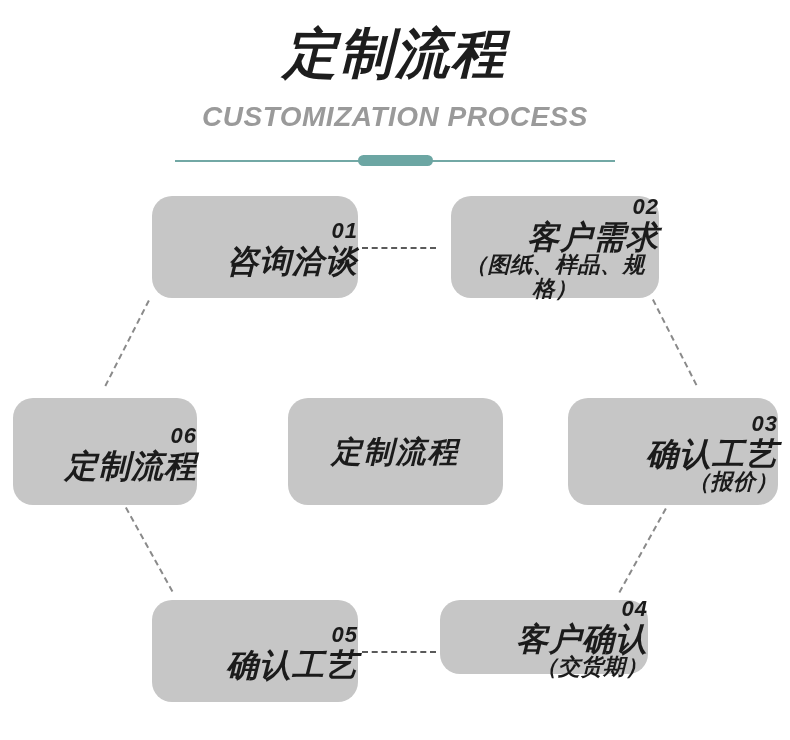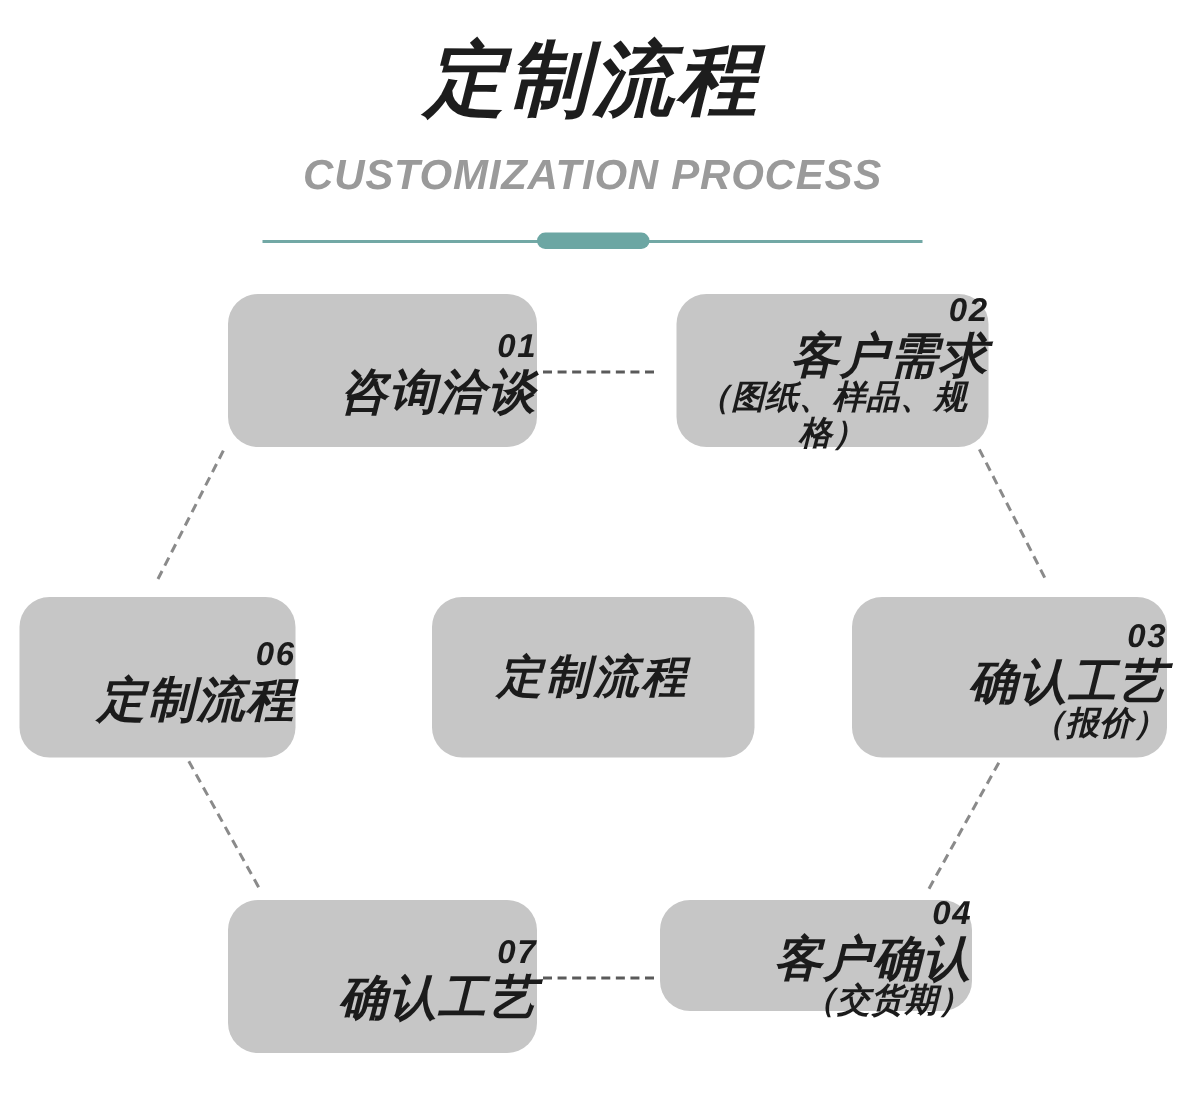--- a/index.html
+++ b/index.html
@@ -205,21 +205,21 @@
     <div class="sub">（报价）</div>
   </div>
 
   <div class="node" id="node-04">
     <div class="num">04</div>
     <div class="name">客户确认</div>
     <div class="sub">（交货期）</div>
   </div>
 
   <div class="node" id="node-05">
-    <div class="num">07</div>
+    <div class="num">05</div>
     <div class="name">确认工艺</div>
   </div>
 
   <div class="node" id="node-06">
     <div class="num">06</div>
     <div class="name">定制流程</div>
   </div>
 
   <div class="center-node" id="node-center">
     <div class="center-label">定制流程</div>

